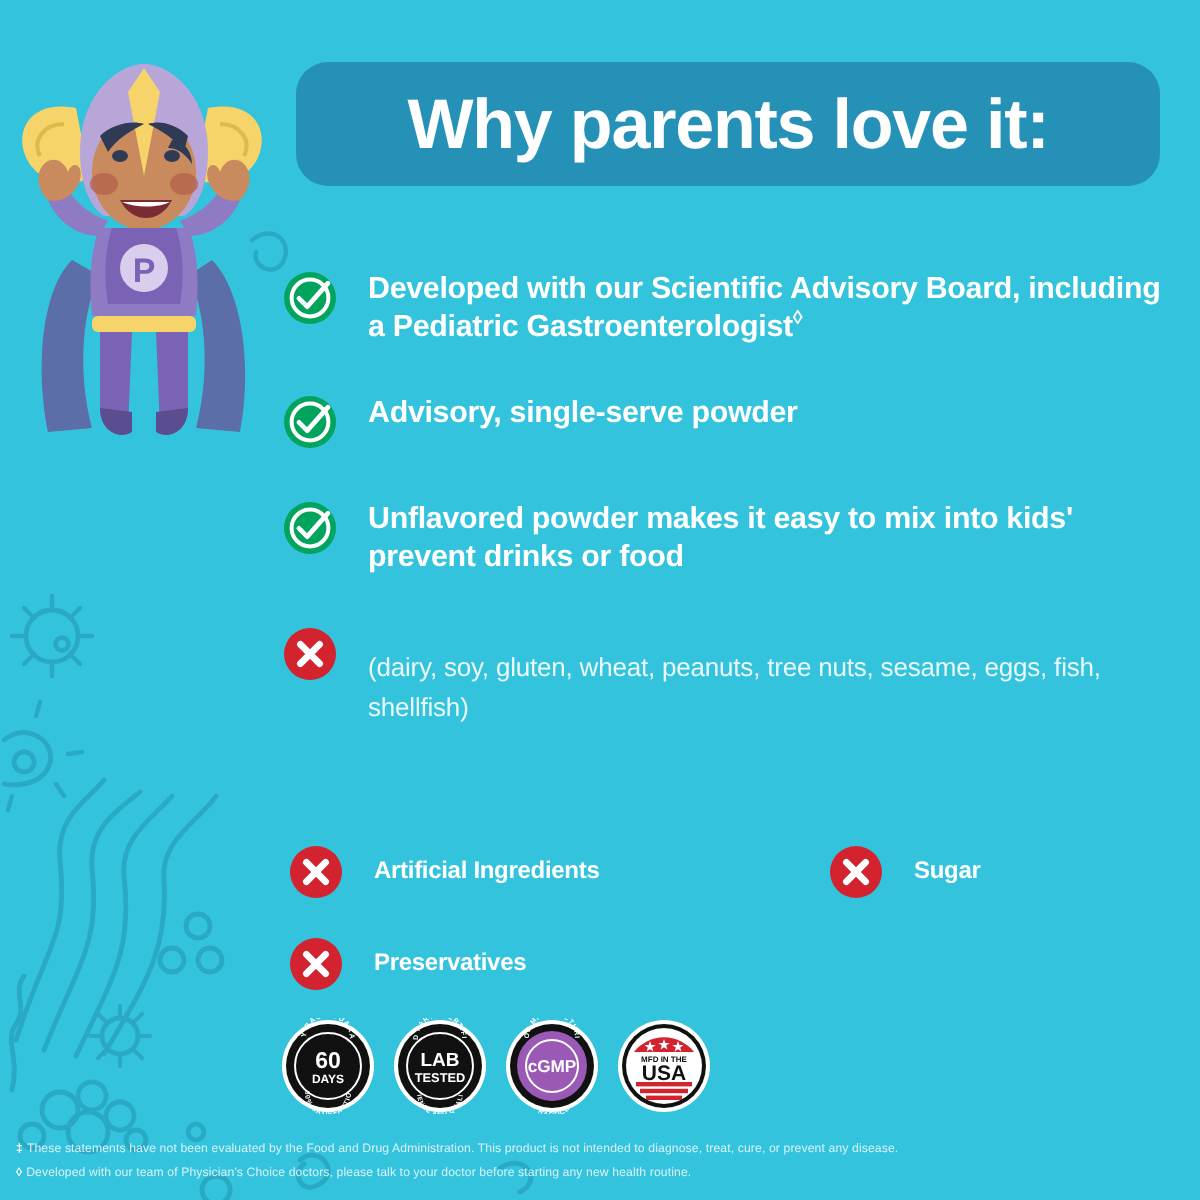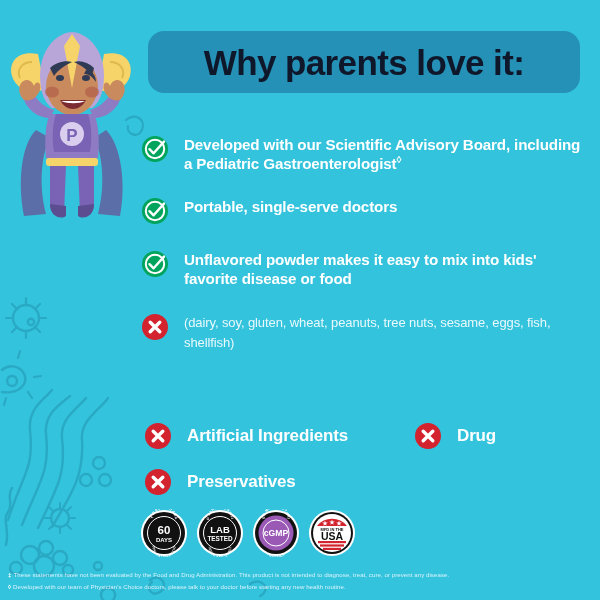--- a/index.html
+++ b/index.html
@@ -17,46 +17,46 @@
   
   .hero-art{position:absolute;left:2px;top:18px;width:140px;height:215px;}
 
   
   .title-bar{
     position:absolute;left:148px;top:31px;width:432px;height:62px;
     background:#2591b6;border-radius:16px;
     display:flex;align-items:center;justify-content:center;
   }
   .title-text{
-    color:#0f172a;font-size:35px;font-weight:bold;letter-spacing:-0.6px;
+    color:#ffffff;font-size:35px;font-weight:bold;letter-spacing:-0.6px;
     white-space:nowrap;line-height:1;
   }
 
   
   .list{position:absolute;left:140px;top:133px;width:450px;}
   .row{display:flex;align-items:flex-start;margin-bottom:16px;}
   .badge-ic{flex:0 0 auto;width:30px;height:30px;margin-right:14px;margin-top:1px;}
   .row-text{
     color:#ffffff;font-size:15.2px;font-weight:bold;line-height:1.26;
     letter-spacing:-0.15px;padding-top:2px;
   }
   .sub-text{
     display:block;color:#eaf9fd;font-size:13px;font-weight:normal;
-    line-height:1.55;letter-spacing:-0.1px;margin-top:0;
+    line-height:1.55;letter-spacing:-0.1px;margin-top:11px;
   }
   .sup{font-size:10px;vertical-align:super;font-weight:bold;}
   .row.gap-xl{margin-bottom:22px;}
 
   
   .grid2{position:absolute;left:143px;top:421px;width:450px;}
   .grid2 .gline{display:flex;align-items:center;margin-bottom:16px;}
   .gcell{display:flex;align-items:center;}
   .gcell.c1{width:270px;}
   .gcell .badge-ic{margin-top:0;}
-  .gcell .row-text{padding-top:0;font-size:17px;text-align:center;}
+  .gcell .row-text{padding-top:0;font-size:12px;text-align:center;}
 
   
   .seals{position:absolute;left:140px;top:509px;display:flex;gap:8px;}
   .seal{width:48px;height:48px;}
 
   
   .footnotes{position:absolute;left:8px;top:569px;width:586px;}
   .fn{
     color:#d9f3fb;font-size:6.1px;line-height:1.9;letter-spacing:0.06px;
     white-space:nowrap;
@@ -199,30 +199,30 @@
       </svg>
       <div class="row-text"><span>Developed with our Scientific Advisory Board, including a Pediatric Gastroenterologist</span><span class="sup">◊</span></div>
     </div>
 
     <div class="row gap-xl">
       <svg class="badge-ic" viewBox="0 0 30 30">
         <circle cx="15" cy="15" r="13" fill="#00a45c"></circle>
         <circle cx="15" cy="15" r="9.2" fill="none" stroke="#ffffff" stroke-width="2"></circle>
         <path d="M9.5 15.2 L13.6 19.3 L24 7.6" fill="none" stroke="#ffffff" stroke-width="2.4" stroke-linecap="round" stroke-linejoin="round"></path>
       </svg>
-      <div class="row-text"><span>Portable, single-serve doctors</span></div>
+      <div class="row-text"><span>Advisory, single-serve powder</span></div>
     </div>
 
     <div class="row gap-xl">
       <svg class="badge-ic" viewBox="0 0 30 30">
         <circle cx="15" cy="15" r="13" fill="#00a45c"></circle>
         <circle cx="15" cy="15" r="9.2" fill="none" stroke="#ffffff" stroke-width="2"></circle>
         <path d="M9.5 15.2 L13.6 19.3 L24 7.6" fill="none" stroke="#ffffff" stroke-width="2.4" stroke-linecap="round" stroke-linejoin="round"></path>
       </svg>
-      <div class="row-text">Unflavored powder makes it easy to mix into kids' favorite disease or food</div>
+      <div class="row-text">Unflavored powder makes it easy to mix into kids' prevent drinks or food</div>
     </div>
 
 
     <div class="row">
       <svg class="badge-ic" viewBox="0 0 30 30">
         <circle cx="15" cy="15" r="13" fill="#d2232f"></circle>
         <path d="M10.2 10.2 L19.8 19.8 M19.8 10.2 L10.2 19.8" fill="none" stroke="#ffffff" stroke-width="3.4" stroke-linecap="round"></path>
       </svg>
       <div class="row-text">
         <span class="sub-text">(dairy, soy, gluten, wheat, peanuts, tree nuts, sesame, eggs, fish, shellfish)</span>
@@ -237,21 +237,21 @@
           <circle cx="15" cy="15" r="13" fill="#d2232f"></circle>
           <path d="M10.2 10.2 L19.8 19.8 M19.8 10.2 L10.2 19.8" fill="none" stroke="#ffffff" stroke-width="3.4" stroke-linecap="round"></path>
         </svg>
         <div class="row-text">Artificial Ingredients</div>
       </div>
       <div class="gcell">
         <svg class="badge-ic" viewBox="0 0 30 30">
           <circle cx="15" cy="15" r="13" fill="#d2232f"></circle>
           <path d="M10.2 10.2 L19.8 19.8 M19.8 10.2 L10.2 19.8" fill="none" stroke="#ffffff" stroke-width="3.4" stroke-linecap="round"></path>
         </svg>
-        <div class="row-text">Drug</div>
+        <div class="row-text">Sugar</div>
       </div>
     </div>
 
     <div class="gline">
       <div class="gcell c1">
         <svg class="badge-ic" viewBox="0 0 30 30">
           <circle cx="15" cy="15" r="13" fill="#d2232f"></circle>
           <path d="M10.2 10.2 L19.8 19.8 M19.8 10.2 L10.2 19.8" fill="none" stroke="#ffffff" stroke-width="3.4" stroke-linecap="round"></path>
         </svg>
         <div class="row-text">Preservatives</div>

